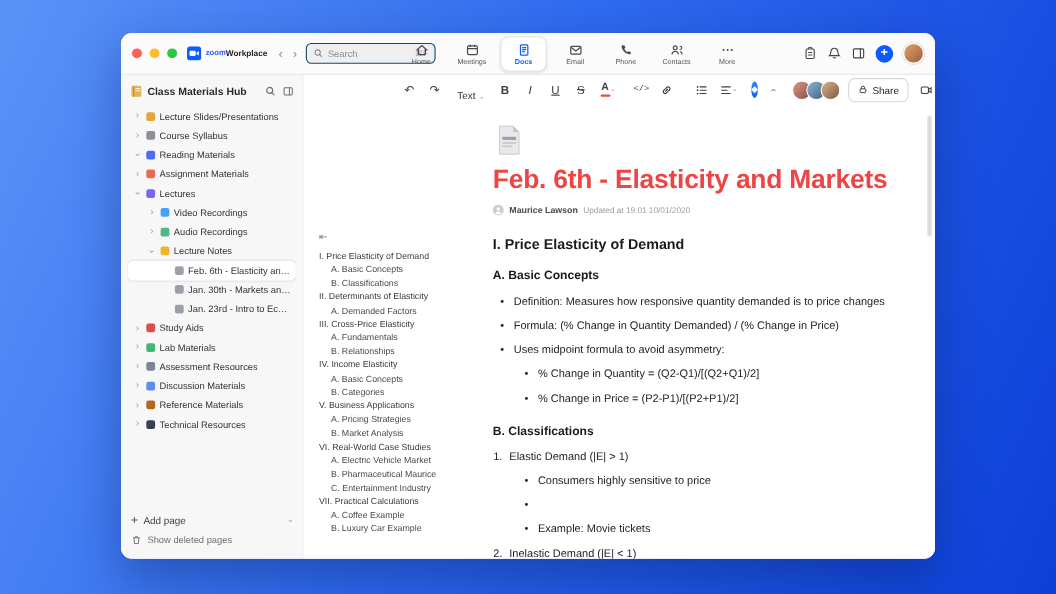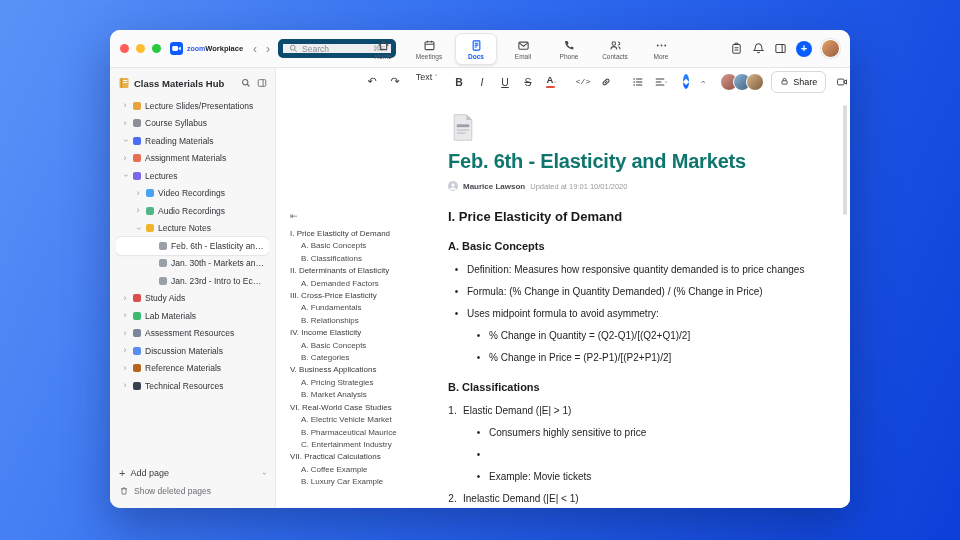--- a/index.html
+++ b/index.html
@@ -15,21 +15,21 @@
   .traffic{display:flex;gap:7px;margin-right:9px;}
   .tl{width:9px;height:9px;border-radius:50%;display:inline-block;}
   .tl.red{background:#ff5f57}.tl.yellow{background:#febc2e}.tl.green{background:#28c840}
   .brand{display:flex;align-items:center;gap:4px;margin-right:8px;}
   .brand-badge svg{width:13px;height:13px;display:block;}
   .brand-text{display:flex;flex-direction:row;line-height:1;text-align:center;}
   .brand-zoom{font-size:7px;color:#2d5bff;font-weight:bold;}
   .brand-wp{font-size:7.5px;color:#222;font-weight:bold;}
   .nav-arrows{display:flex;gap:9px;margin:0 8px 0 2px;color:#8a8a8e;font-size:12px;}
   .arrow{cursor:default;line-height:1;}
-  .search-pill{width:118px;height:19px;background:#efeff1;border:5px solid #0c4a6e;border-radius:5px;
+  .search-pill{width:118px;height:19px;background:#efeff1;border:1px solid #0c4a6e;border-radius:5px;
     display:flex;align-items:center;gap:4px;padding:0 6px;box-sizing:border-box;}
   .search-pill svg{width:9px;height:9px;flex:0 0 auto;}
   .search-txt{font-size:8.5px;color:#8b8b90;flex:1;}
   .search-kbd{font-size:7.5px;color:#a2a2a8;}
   .tabs{position:absolute;left:calc(50% + 42px);transform:translateX(-50%);top:3px;display:flex;gap:6px;align-items:center;}
   .tab{display:flex;flex-direction:column;align-items:center;justify-content:center;width:40px;height:30px;
     border-radius:7px;color:#4a4a4e;}
   .tab .tab-icon svg{width:13px;height:13px;display:block;}
   .tab .tab-label{font-size:6.5px;margin-top:1px;color:#56565a;}
   .tab.active{background:#fff;border:1px solid #e6e6ea;box-shadow:0 1px 3px rgba(0,0,0,.10);color:#0b5cff;}
@@ -68,21 +68,21 @@
   .sb-del{display:flex;align-items:center;gap:5px;font-size:8.5px;color:#6d6d73;height:18px;padding:0 3px;}
   .sb-del svg{width:10px;height:10px;}
 
   
   .doc-area{flex:1;display:flex;flex-direction:column;min-width:0;background:#fff;}
   .doc-toolbar{height:27px;flex:0 0 auto;display:flex;align-items:center;padding:0 10px 0 86px;gap:3px;}
   .tbi{min-width:18px;height:20px;display:flex;align-items:center;justify-content:center;
     color:#3c3c40;font-size:11px;border-radius:4px;padding:0 1px;}
   .tbi svg{width:12px;height:12px;display:block;}
   .tb-divider{width:1px;height:13px;background:#e4e4e7;margin:0 3px;}
-  .tb-text{font-size:9px;color:#333;display:flex;align-items:flex-start;gap:4px;}
+  .tb-text{font-size:9px;color:#333;display:flex;align-items:flex-end;gap:4px;}
   .tb-caret{font-size:6px;color:#77777c;transform:rotate(90deg);display:inline-block;}
   .bi-b{font-weight:bold;font-size:10.5px;}
   .bi-i{font-style:italic;font-size:10.5px;}
   .bi-u{text-decoration:underline;font-size:10.5px;}
   .bi-s{text-decoration:line-through;font-size:10.5px;}
   .color-a{display:flex;flex-direction:column;align-items:center;line-height:1;}
   .color-a .a{font-size:9.5px;font-weight:bold;}
   .color-a .bar{width:9px;height:2px;background:#e74c3c;margin-top:1px;border-radius:1px;}
   .tb-code{font-family:"Liberation Mono",monospace;font-size:8px;color:#3c3c40;}
   .ai-btn{width:15px;height:15px;border-radius:50%;background:linear-gradient(135deg,#2d8cff,#0b5cff);
@@ -101,21 +101,21 @@
 
   
   .doc-scroll{flex:1;position:relative;overflow:hidden;}
   .doc-scrollbar{position:absolute;right:3px;top:10px;width:4px;height:110px;border-radius:2px;background:#dcdcdf;}
   .outline{position:absolute;left:14px;top:110px;width:154px;}
   .outline-collapse{font-size:9px;color:#77777c;margin-bottom:7px;display:inline-block;}
   .ol-item{font-size:8px;line-height:12.4px;color:#3a3a3f;white-space:nowrap;overflow:hidden;text-overflow:ellipsis;}
   .ol-item.lvl1{padding-left:11px;color:#4a4a50;}
   .doc-content{position:absolute;left:172px;top:17px;width:404px;}
   .doc-icon svg{width:30px;height:30px;display:block;}
-  .doc-title{font-size:20px;font-weight:bold;color:#0f766e;margin-top:8px;letter-spacing:-0.2px;}
+  .doc-title{font-size:24px;font-weight:bold;color:#ef4444;margin-top:8px;letter-spacing:-0.2px;}
   .doc-meta{display:flex;align-items:center;gap:5px;margin-top:8px;}
   .doc-meta svg{width:10px;height:10px;display:block;}
   .meta-author{font-size:8px;color:#4a4a50;font-weight:bold;}
   .meta-updated{font-size:7.5px;color:#9a9aa0;}
   .blocks{margin-top:18px;}
   .blk-h2{font-size:13px;font-weight:bold;color:#1a1a1c;margin:0 0 13px;}
   .blk-h3{font-size:11px;font-weight:bold;color:#1a1a1c;margin:16px 0 12px;}
   .blk-li{display:flex;gap:6px;margin-bottom:9.5px;font-size:10px;color:#232326;line-height:1.25;}
   .blk-marker{flex:0 0 auto;min-width:9px;text-align:center;}
 </style>

